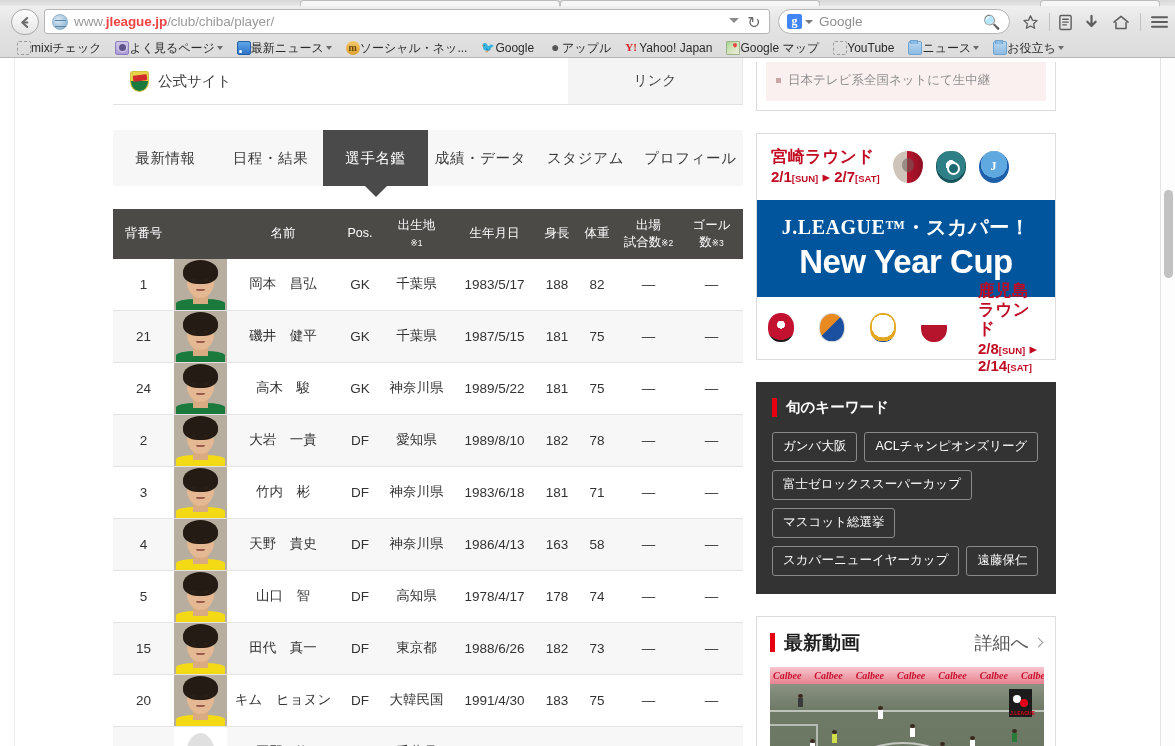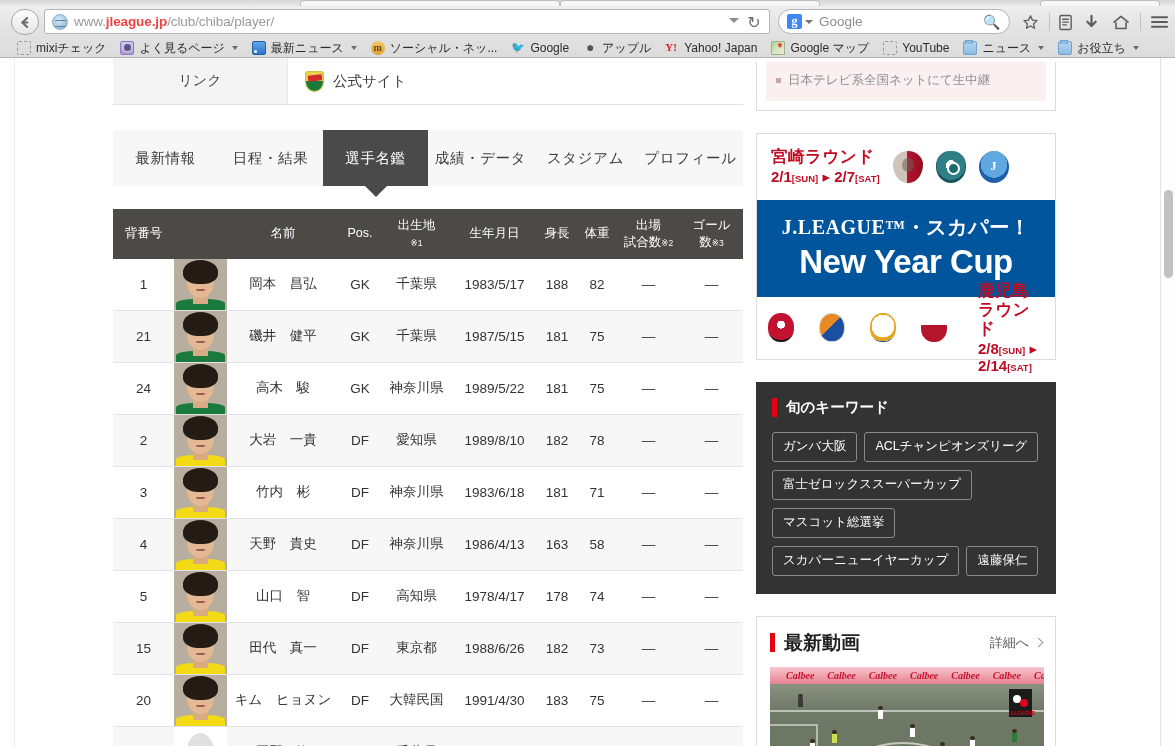--- a/index.html
+++ b/index.html
@@ -96,21 +96,21 @@
   }
   #chrome-sep2 {
     position: absolute; left: 1140px; top: 7px; width: 1px; height: 18px;
     background: #c2c2c2;
   }
   #bookmarkbar {
     position: absolute; top: 37px; left: 0; width: 1175px; height: 21px;
     display: flex; align-items: center; padding-left: 10px; gap: 0px;
   }
   .bm {
-    display: flex; align-items: center; gap: 5px;
+    display: flex; align-items: center; 
     padding: 1px 7px; font-size: 12px; color: #2b2b2b; cursor: pointer;
     white-space: nowrap;
   }
   .bm .bmlabel { line-height: 14px; }
   .bm .caret {
     width: 0; height: 0; margin-left: 2px;
     border-left: 3.5px solid transparent; border-right: 3.5px solid transparent;
     border-top: 4px solid #6b6b6b;
   }
   .ico { width: 14px; height: 14px; flex: 0 0 auto; position: relative; }
@@ -351,34 +351,34 @@
   }
 
   #video-card {
     margin-top: 22px; background: #fff; border: 1px solid #dcdcdc;
     width: 300px; padding: 13px 13px 0 13px;
   }
   #video-head { display: flex; align-items: center; justify-content: space-between; }
   .card-head-title { color: #1f1f1f; font-size: 19px; font-weight: 700; }
   #video-more {
     display: flex; align-items: center; gap: 6px; cursor: pointer;
-    font-size: 13px; color: #555;
+    font-size: 18px; color: #555;
   }
   #video-more .chev {
     width: 7px; height: 7px; border-right: 1.6px solid #9a9a9a; border-top: 1.6px solid #9a9a9a;
     transform: rotate(45deg);
   }
   #video-thumb {
     margin-top: 11px; width: 274px; height: 88px; position: relative; overflow: hidden;
     background: #6f7c6a; cursor: pointer;
   }
   #vt-adband {
     position: absolute; top: 0; left: 0; right: 0; height: 17px;
     background: linear-gradient(to bottom,#f6c7cf,#e8828f);
-    display: flex; align-items: center; gap: 13px; padding-left: 16px; overflow: hidden;
+    display: flex; align-items: center; gap: 13px; padding-left: 3px; overflow: hidden;
   }
   .calbee { font-size: 10px; font-weight: 700; color: #c8102e; font-style: italic; font-family:"Liberation Serif",serif; }
   #vt-pitch {
     position: absolute; top: 17px; left: 0; right: 0; bottom: 0;
     background: linear-gradient(to bottom,#8b9282 0%, #6f7a67 35%, #6a7562 100%);
   }
   #vt-line-h { position: absolute; left: 0; right: 0; top: 26px; height: 2px; background: rgba(255,255,255,.55); }
   #vt-circle {
     position: absolute; left: 78px; top: 58px; width: 110px; height: 60px;
     border: 2px solid rgba(255,255,255,.6); border-radius: 50%;
@@ -524,25 +524,25 @@
     </div>
 </div>
 
 <div id="viewport">
   <div id="left-divider"></div>
   <div id="page-inner">
 
     <div id="main-col">
 
       <div id="link-row">
-        <div id="link-row-th">リンク</div>
         <div id="link-row-td">
           <span id="club-emblem"></span>
           <span id="official-site-link">公式サイト</span>
         </div>
+        <div id="link-row-th">リンク</div>
       </div>
 
       <div id="club-tabs">
         <div id="tab-arrow" style="left: 251.5px;"></div>
       <div class="club-tab">
             <span>最新情報</span>
           </div>
           <div class="club-tab">
             <span>日程・結果</span>
           </div>

